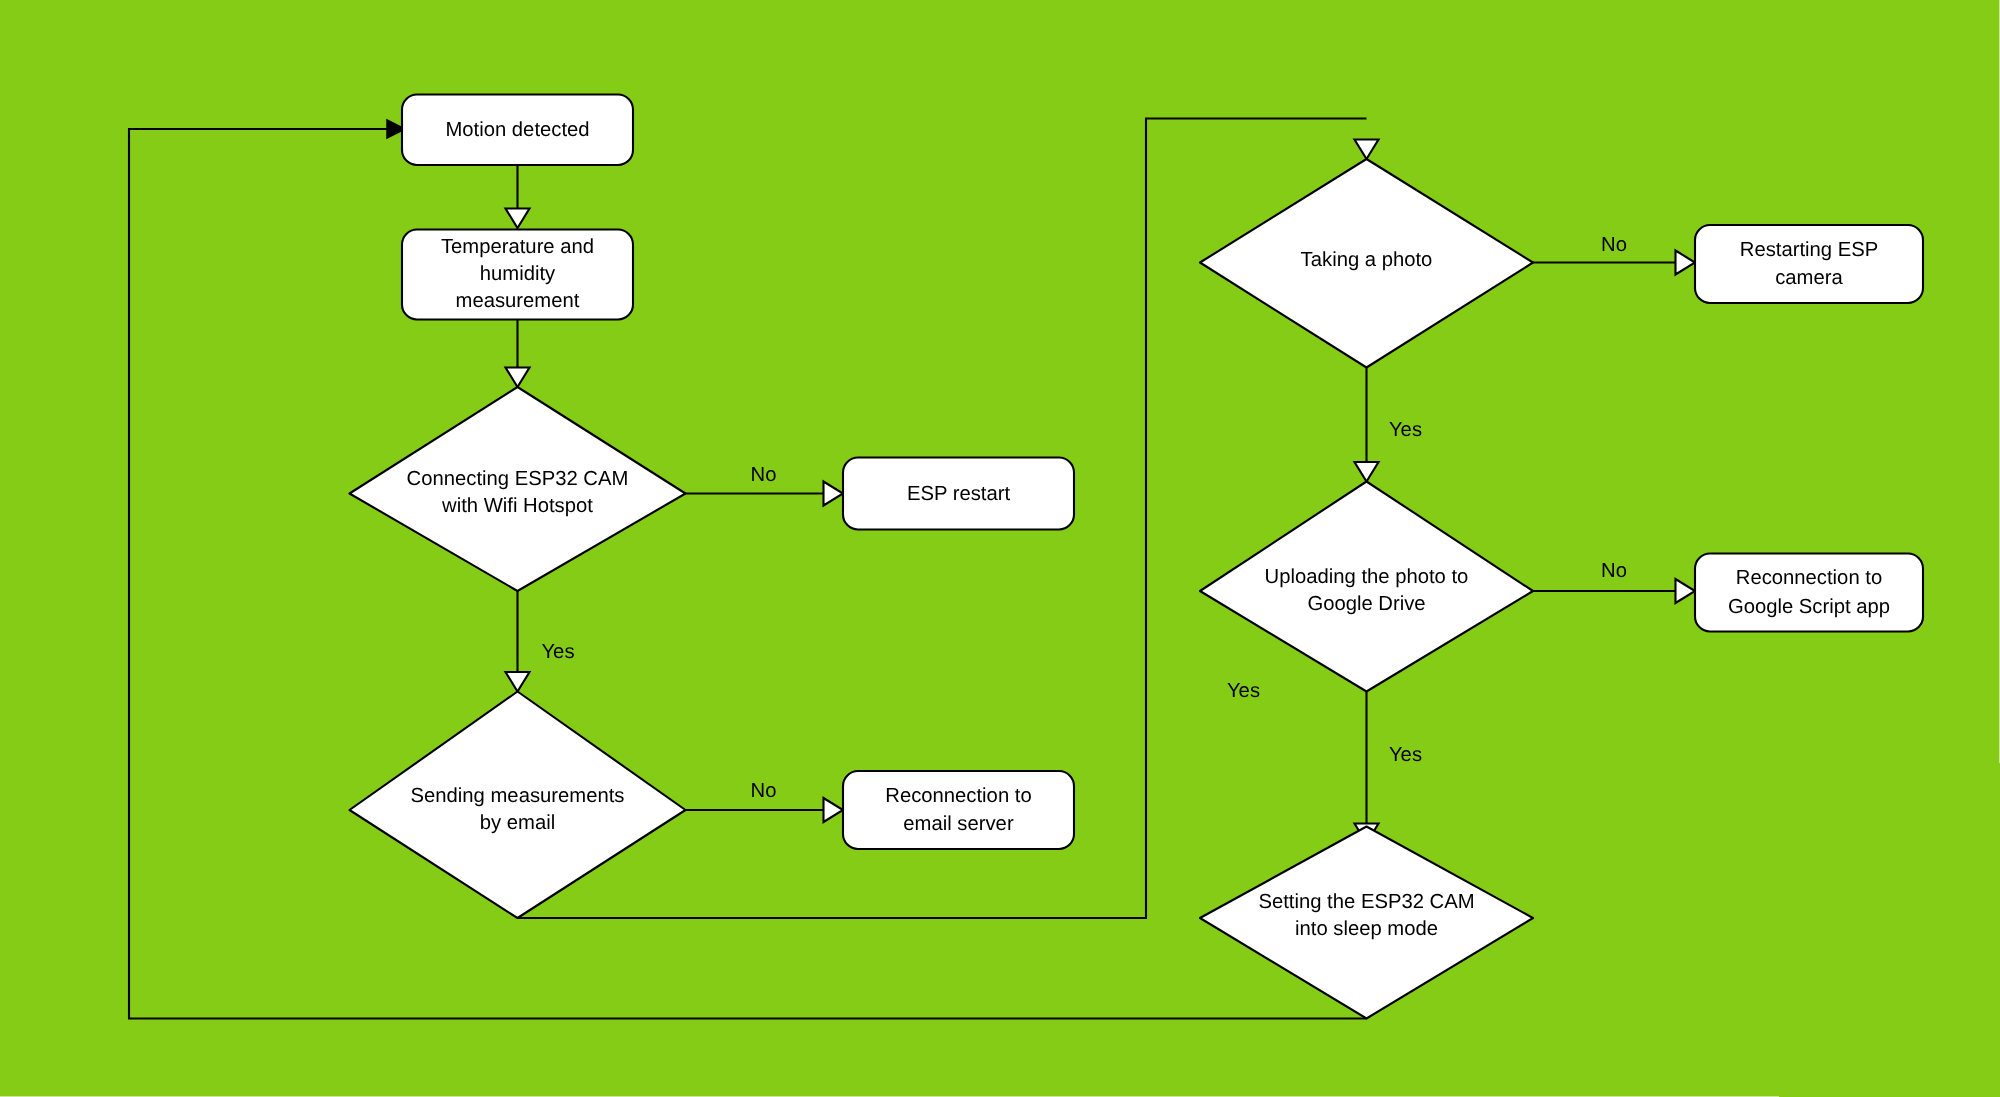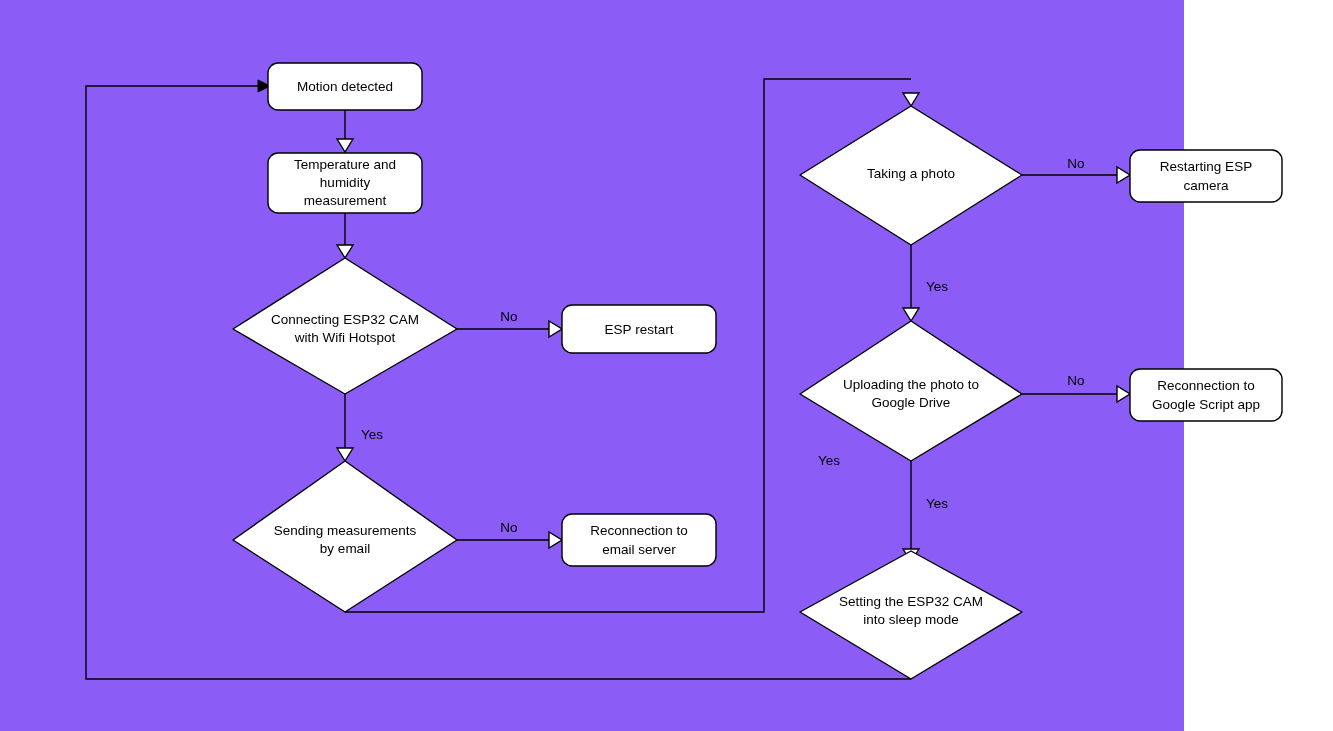--- a/index.html
+++ b/index.html
@@ -8,23 +8,23 @@
     background: #ffffff;
   }
   body {
     width: 1333px;
     height: 731px;
     font-family: "Liberation Sans", sans-serif;
     overflow: hidden;
   }
   #flowchart-root {
     position: relative;
-    width: 1184px;
+    width: 1333px;
     height: 731px;
-    background: #8b5cf6;
+    background: #84cc16;
   }
   svg.diagram {
     display: block;
     width: 1333px;
     height: 731px;
   }
   .node-shape {
     fill: #ffffff;
     stroke: #000000;
     stroke-width: 1.4;

